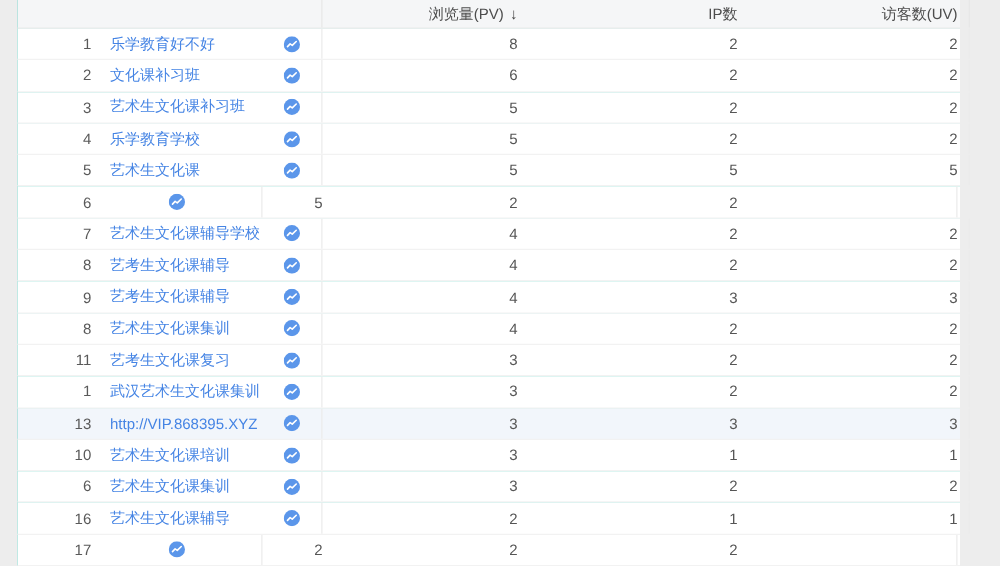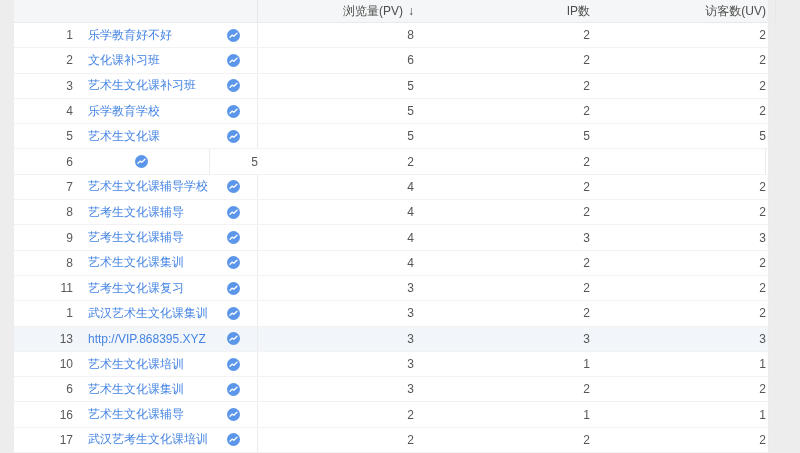--- a/index.html
+++ b/index.html
@@ -362,23 +362,20 @@
     </div>
     <div class="cell-num">2</div>
     <div class="cell-num">1</div>
     <div class="cell-num">1</div>
     <div class="cell-spacer"></div>
     <div class="cell-extra"></div>
   </div>
 
   <div class="grid-row row">
     <div class="cell-rank">17</div>
-    <div class="cell-keyword">
-      <a>武汉艺考生文化课培训</a>
-    </div>
     <div class="cell-icon">
       <span class="trend-btn">
         <svg width="13" height="13" viewBox="0 0 13 13">
           <circle cx="6.5" cy="6.5" r="6.5" class="icon-circle" fill="#5b96ea"></circle>
           <path d="M3 8.3 L5.1 6.1 L6.8 7.3 L10 4.2" fill="none" stroke="#ffffff" stroke-width="1.3" stroke-linecap="round" stroke-linejoin="round"></path>
         </svg>
       </span>
     </div>
     <div class="cell-num">2</div>
     <div class="cell-num">2</div>

